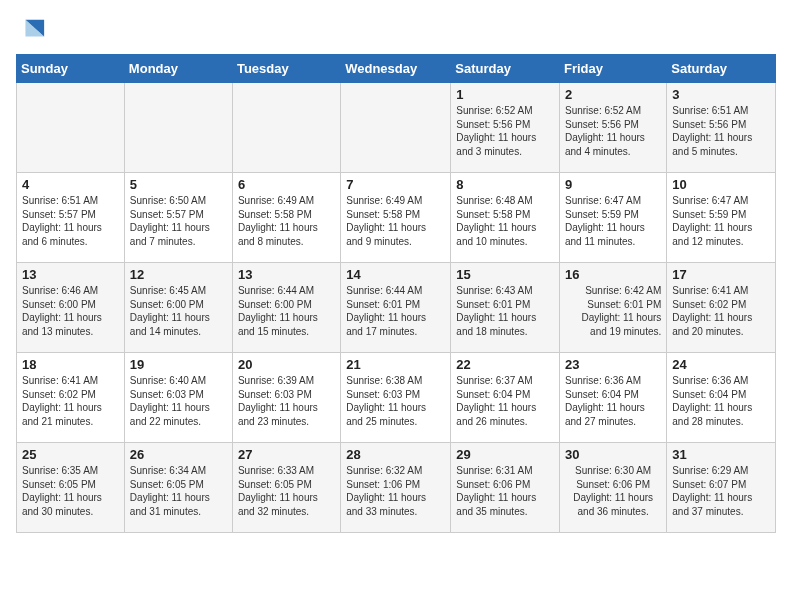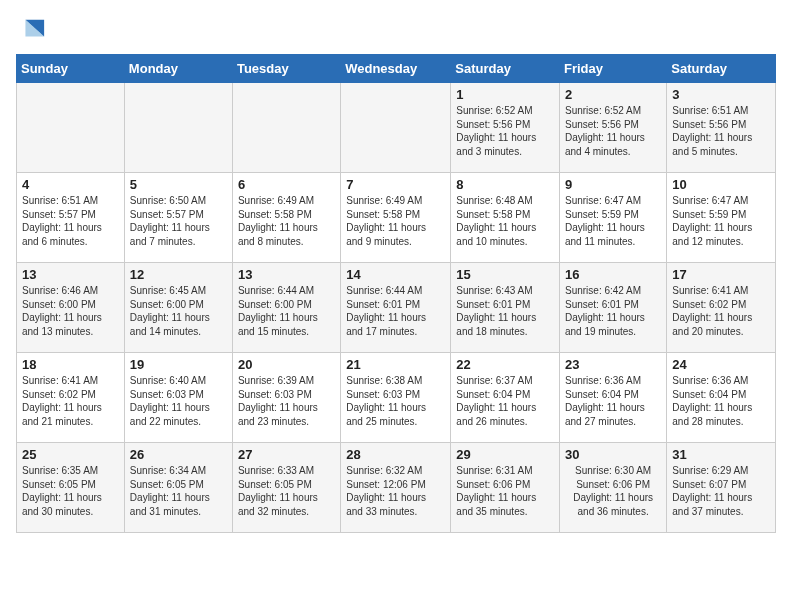--- a/index.html
+++ b/index.html
@@ -224,21 +224,21 @@
 Daylight: 11 hours and 17 minutes.</div>
         </td>
         <td>
           <span class="day-num">15</span>
           <div class="day-info" style="white-space: pre-line;">Sunrise: 6:43 AM
 Sunset: 6:01 PM
 Daylight: 11 hours and 18 minutes.</div>
         </td>
         <td>
           <span class="day-num">16</span>
-          <div class="day-info" style="white-space: pre-line;">Sunrise: 6:42 AM
+          <div class="day-info" style="white-space: pre-line; text-align: right;">Sunrise: 6:42 AM
 Sunset: 6:01 PM
 Daylight: 11 hours and 19 minutes.</div>
         </td>
         <td>
           <span class="day-num">17</span>
           <div class="day-info" style="white-space: pre-line;">Sunrise: 6:41 AM
 Sunset: 6:02 PM
 Daylight: 11 hours and 20 minutes.</div>
         </td>
       </tr>
@@ -301,21 +301,21 @@
         </td>
         <td>
           <span class="day-num">27</span>
           <div class="day-info" style="white-space: pre-line;">Sunrise: 6:33 AM
 Sunset: 6:05 PM
 Daylight: 11 hours and 32 minutes.</div>
         </td>
         <td>
           <span class="day-num">28</span>
           <div class="day-info" style="white-space: pre-line;">Sunrise: 6:32 AM
-Sunset: 12:06 PM
+Sunset: 1:06 PM
 Daylight: 11 hours and 33 minutes.</div>
         </td>
         <td>
           <span class="day-num">29</span>
           <div class="day-info" style="white-space: pre-line;">Sunrise: 6:31 AM
 Sunset: 6:06 PM
 Daylight: 11 hours and 35 minutes.</div>
         </td>
         <td>
           <span class="day-num">30</span>

